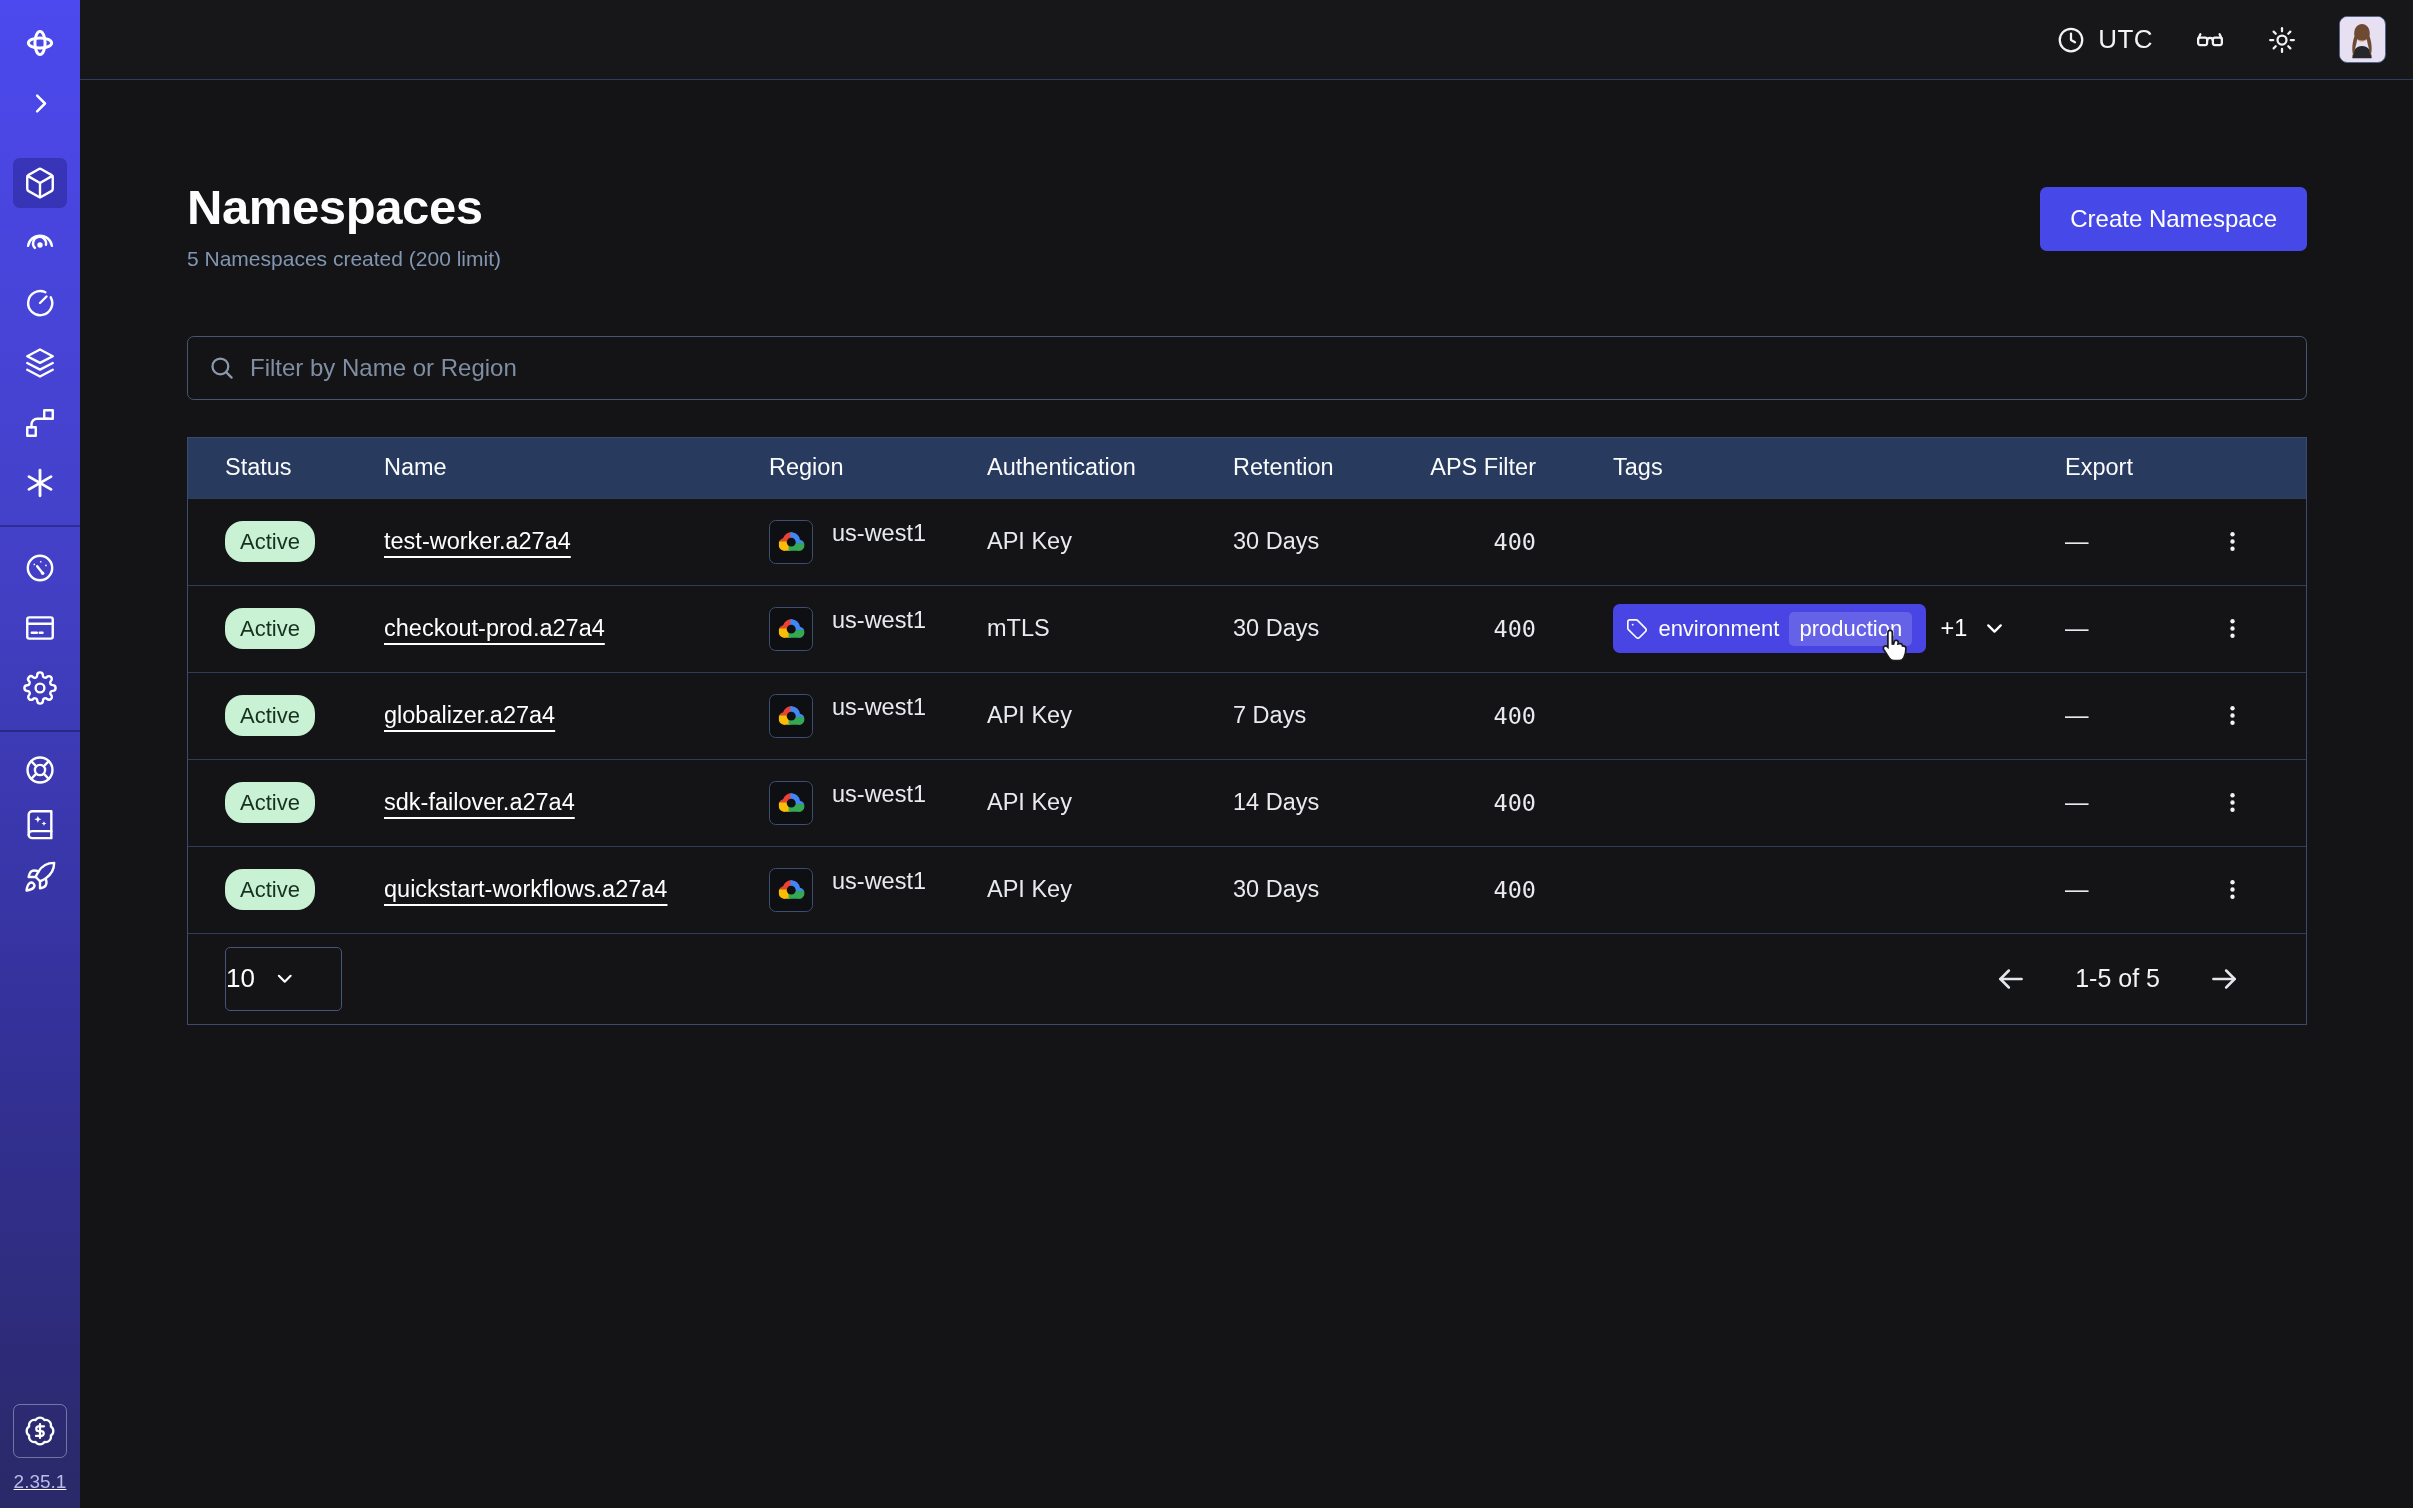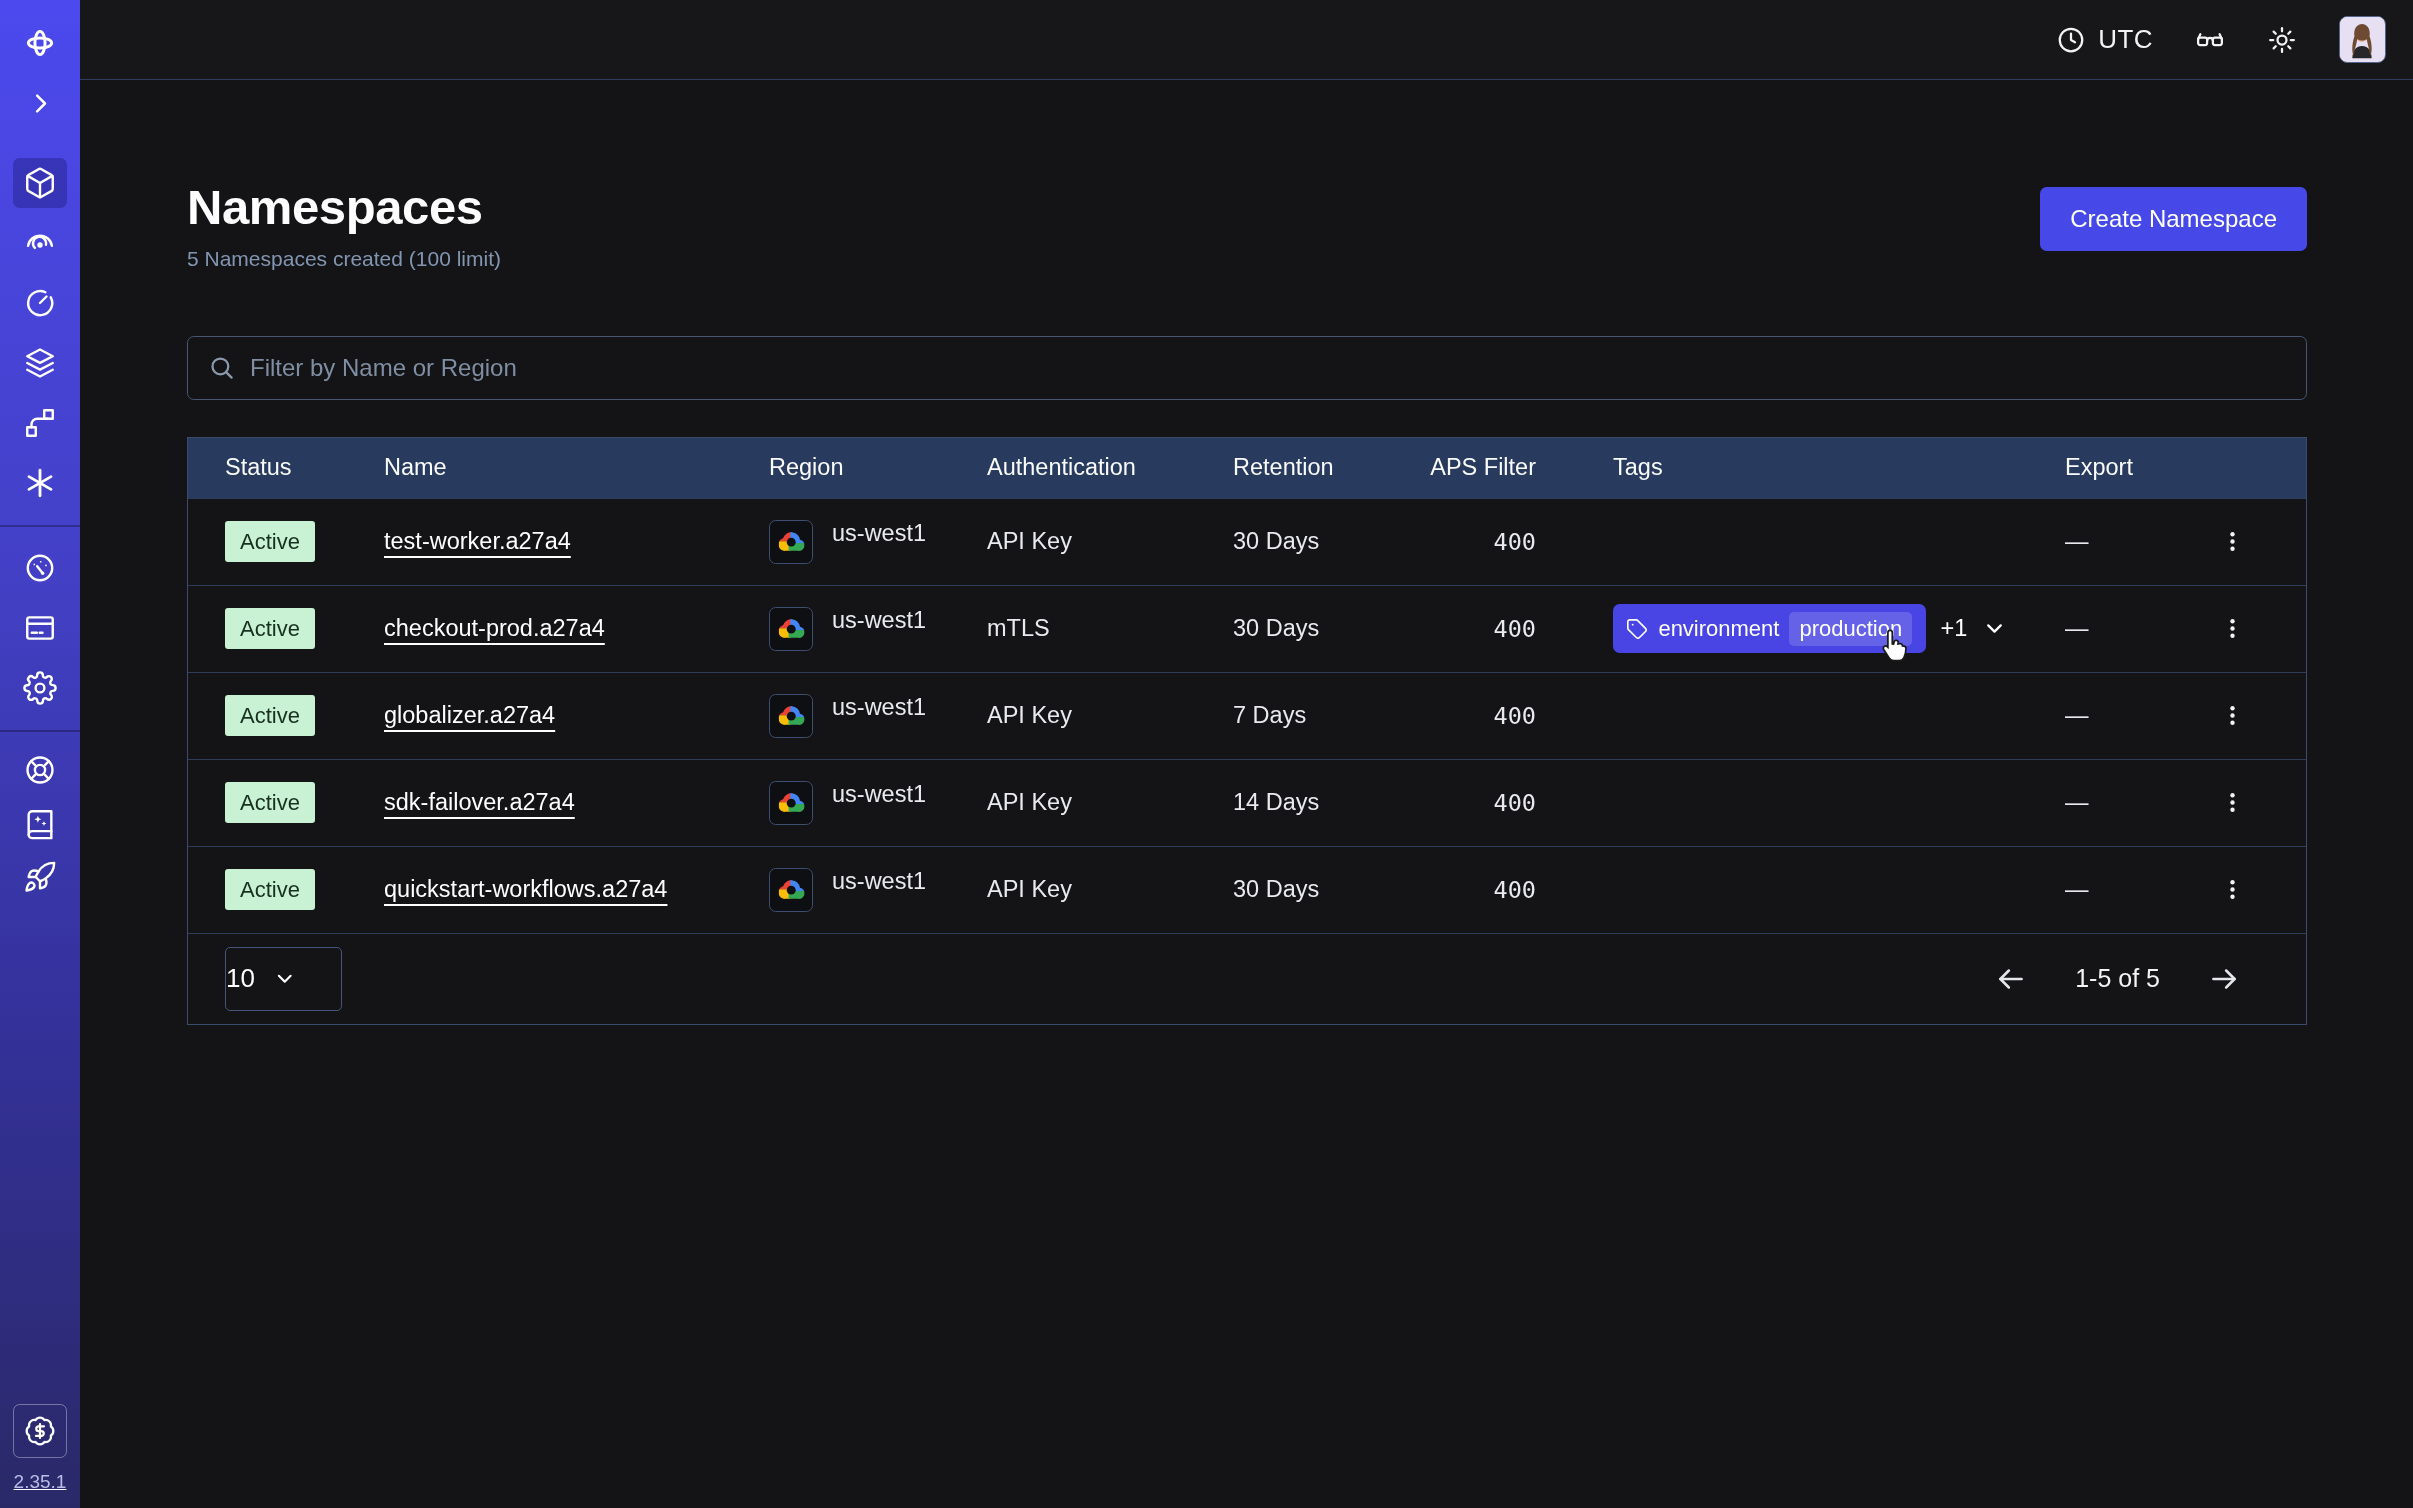--- a/index.html
+++ b/index.html
@@ -84,21 +84,21 @@
     grid-template-columns: 159px 385px 218px 246px 194px 109px 529px 1fr;
     padding-left:37px; align-items:center;
   }
   .thead { background:#283A5E; height:60px; }
   .thead .cell { font-size:23.5px; font-weight:500; color:#FAFBFC; }
   .col-aps { text-align:right; }
   .col-tags { padding-left:77px; }
   .trow { height:87px; border-top:1.7px solid #2E3D5C; font-size:23.5px; color:#E8EAED; }
   .badge {
     display:inline-block; background:#C9F2D4; color:#17301F;
-    font-size:22px; padding:7.5px 15px; border-radius:3px;
+    font-size:22px; padding:7.5px 15px; border-radius:18px;
   }
   .ns-link { color:#fff; font-weight:500; text-decoration:underline; text-underline-offset:6.7px; text-decoration-thickness:1.7px; cursor:pointer; }
   .region-cell { display:flex; gap:19px; }
   .gcp-box {
     width:44px; height:44px; border:1.7px solid #3E4E70; border-radius:6.7px; background:#0E0F12;
     display:flex; align-items:center; justify-content:center; flex:none;
   }
   .gcp-box svg { width:28.5px; height:28.5px; }
   .mono { font-family:"DejaVu Sans Mono", monospace; }
   .tags-wrap { display:flex; align-items:center; gap:15px; }
@@ -298,21 +298,21 @@
       <path d="M10.5 14c-1-6 2.5-9 5.5-9s6.5 3 5.5 9c2 6 2 12 .5 14-1-6-2-8-2.5-12 0 0-1.5 1-3.5 1s-3.5-1-3.5-1c-.5 4-1.5 6-2.5 12-1.5-2-1.5-8 .5-14z" fill="#6E4A33"></path>
     </svg>
   </div>
 </header>
 
 <main class="main">
 
   <div class="page-head">
     <div>
       <h1 class="page-title">Namespaces</h1>
-      <div class="page-subtitle">5 Namespaces created (100 limit)</div>
+      <div class="page-subtitle">5 Namespaces created (200 limit)</div>
     </div>
     <button class="btn-primary">Create Namespace</button>
   </div>
 
   <div class="search">
     <svg viewBox="0 0 24 24">
       <circle cx="11" cy="11" r="7"></circle>
       <line x1="16.3" y1="16.3" x2="21" y2="21"></line>
     </svg>
     <input type="text" placeholder="Filter by Name or Region" style="">

